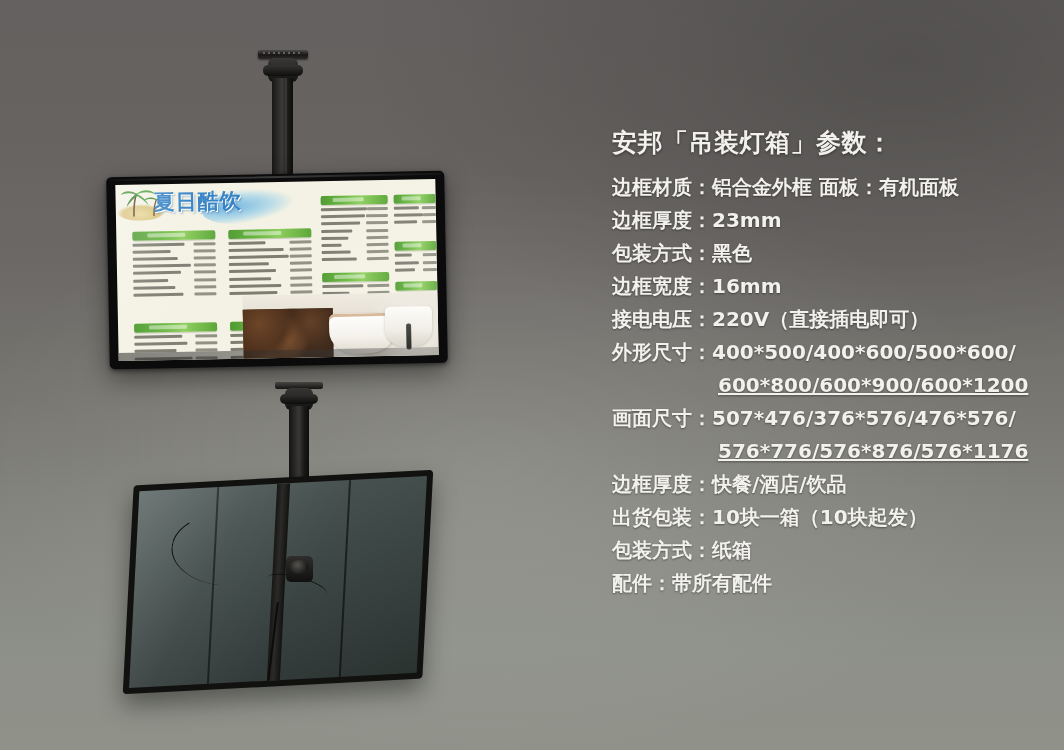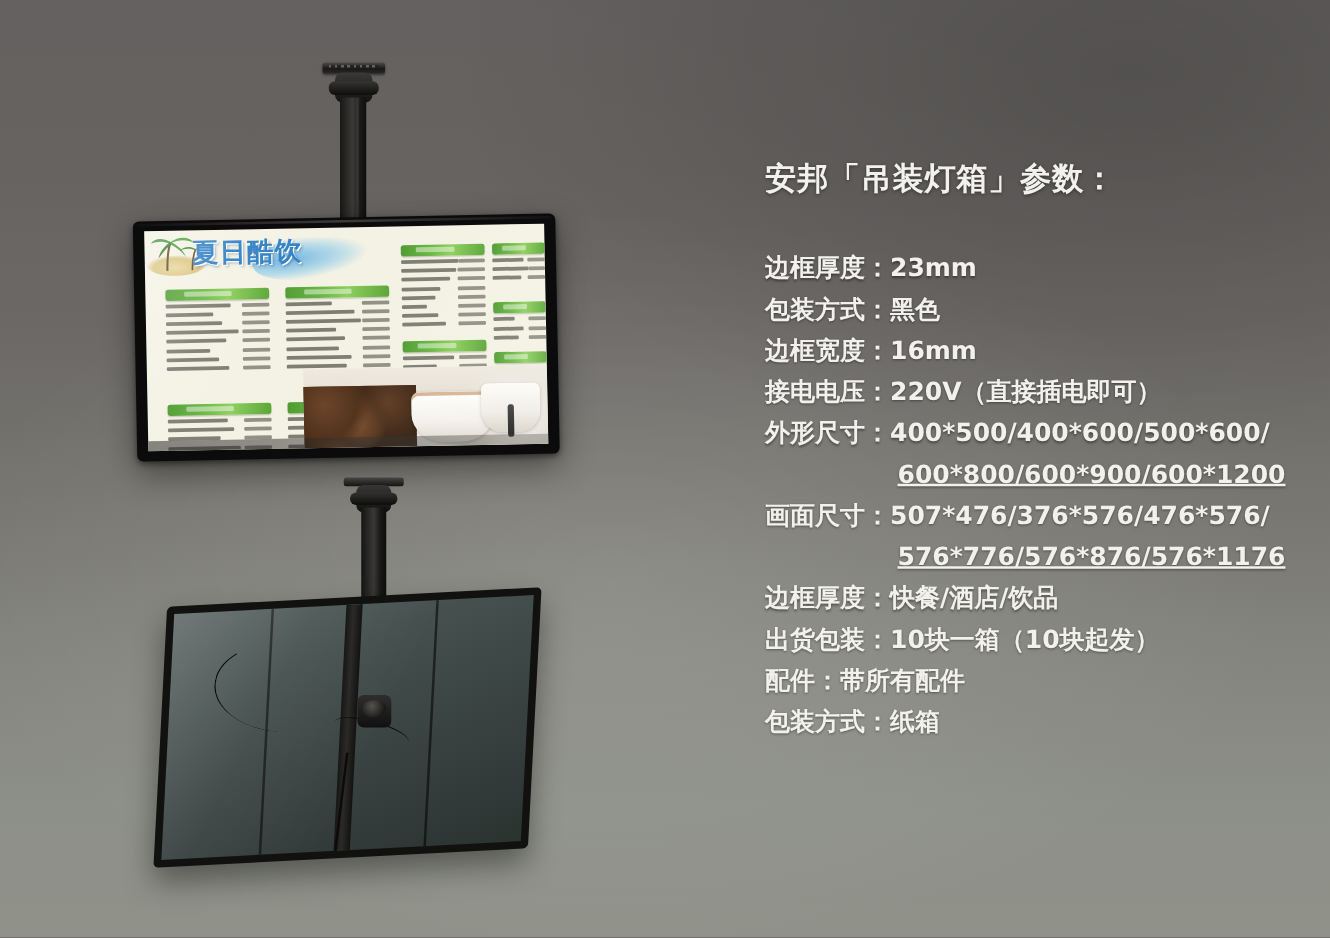--- a/index.html
+++ b/index.html
@@ -256,21 +256,21 @@
     background:#0b0b0a;z-index:5;transform:rotate(4deg);
   }
 
   
   .specs{
     position:absolute;left:612px;top:126px;width:430px;
     color:#f2f1ee;
   }
   .spec-title{
     font-size:25px;font-weight:bold;letter-spacing:.5px;
-    margin:0 0 39px 0;
+    margin:0 0 12px 0;
     text-shadow:0 1px 3px rgba(0,0,0,.45);
     white-space:nowrap;
   }
   .spec-line{
     font-size:20px;font-weight:600;line-height:33px;
     white-space:nowrap;
     text-shadow:0 1px 2px rgba(0,0,0,.40);
   }
   .spec-line.cont{ padding-left:106px;text-decoration:underline; }
 </style>
@@ -549,28 +549,29 @@
         <div class="cable c2"></div>
         <div class="cable-tail"></div>
       </div>
     </div>
   </div>
   <div class="joint-b"></div>
 
   <div class="specs">
     <h1 class="spec-title">安邦「吊装灯箱」参数：</h1>
     <div id="spec-lines">
+        <div class="spec-line">边框材质：铝合金外框    面板：有机面板</div>
         <div class="spec-line">边框厚度：23mm</div>
         <div class="spec-line">包装方式：黑色</div>
         <div class="spec-line">边框宽度：16mm</div>
         <div class="spec-line">接电电压：220V（直接插电即可）</div>
         <div class="spec-line">外形尺寸：400*500/400*600/500*600/</div>
         <div class="spec-line cont">600*800/600*900/600*1200</div>
         <div class="spec-line">画面尺寸：507*476/376*576/476*576/</div>
         <div class="spec-line cont">576*776/576*876/576*1176</div>
         <div class="spec-line">边框厚度：快餐/酒店/饮品</div>
         <div class="spec-line">出货包装：10块一箱（10块起发）</div>
+        <div class="spec-line">包装方式：纸箱</div>
         <div class="spec-line">配件：带所有配件</div>
-        <div class="spec-line">包装方式：纸箱</div>
       </div>
   </div>
 
 </div>
 
 </body></html>

